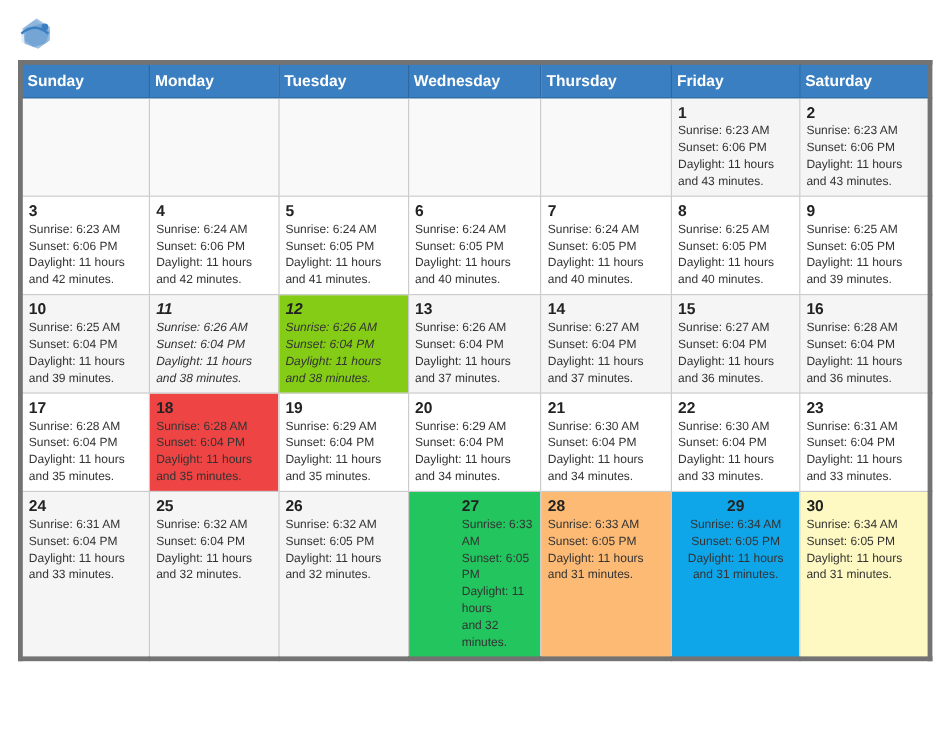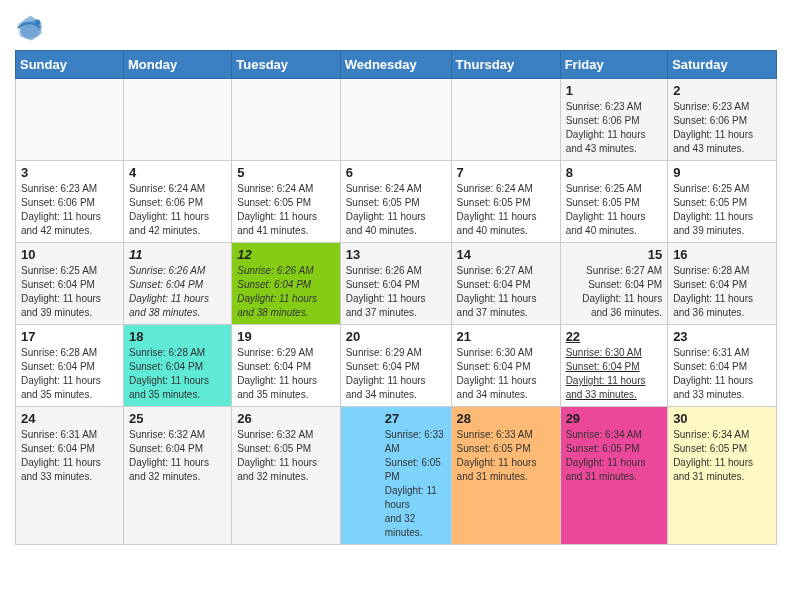--- a/index.html
+++ b/index.html
@@ -56,21 +56,21 @@
       line-height: 1.1;
     }
     .location {
       font-size: 15px;
       color: #444;
       margin-top: 2px;
     }
     .calendar {
       width: 100%;
       border-collapse: collapse;
-      border: 1px solid #737373;
+      border: 4px solid #737373;
     }
     .calendar th {
       background: #3a7fc1;
       color: #fff;
       font-size: 13px;
       font-weight: bold;
       padding: 6px 4px;
       text-align: left;
       border: 1px solid #2e6aa0;
     }
@@ -245,21 +245,21 @@
 Daylight: 11 hours
 and 37 minutes.</div>
           </td>
           <td style="background: rgb(245, 245, 245);">
             <span class="day-num">14</span>
             <div class="day-info" style="white-space: pre-line;">Sunrise: 6:27 AM
 Sunset: 6:04 PM
 Daylight: 11 hours
 and 37 minutes.</div>
           </td>
-          <td style="background: rgb(245, 245, 245); text-align: right;">
+          <td style="background: rgb(245, 245, 245);">
             <span class="day-num">15</span>
             <div class="day-info" style="white-space: pre-line;">Sunrise: 6:27 AM
 Sunset: 6:04 PM
 Daylight: 11 hours
 and 36 minutes.</div>
           </td>
           <td style="background: rgb(245, 245, 245);">
             <span class="day-num">16</span>
             <div class="day-info" style="white-space: pre-line;">Sunrise: 6:28 AM
 Sunset: 6:04 PM
@@ -268,21 +268,21 @@
           </td>
         </tr>
         <tr>
           <td style="background: rgb(255, 255, 255);">
             <span class="day-num">17</span>
             <div class="day-info" style="white-space: pre-line;">Sunrise: 6:28 AM
 Sunset: 6:04 PM
 Daylight: 11 hours
 and 35 minutes.</div>
           </td>
-          <td style="background: #5eead4;">
+          <td style="background: #ef4444;">
             <span class="day-num">18</span>
             <div class="day-info" style="white-space: pre-line;">Sunrise: 6:28 AM
 Sunset: 6:04 PM
 Daylight: 11 hours
 and 35 minutes.</div>
           </td>
           <td style="background: rgb(255, 255, 255);">
             <span class="day-num">19</span>
             <div class="day-info" style="white-space: pre-line;">Sunrise: 6:29 AM
 Sunset: 6:04 PM
@@ -296,21 +296,21 @@
 Daylight: 11 hours
 and 34 minutes.</div>
           </td>
           <td style="background: rgb(255, 255, 255);">
             <span class="day-num">21</span>
             <div class="day-info" style="white-space: pre-line;">Sunrise: 6:30 AM
 Sunset: 6:04 PM
 Daylight: 11 hours
 and 34 minutes.</div>
           </td>
-          <td style="background: rgb(255, 255, 255); text-decoration: underline;">
+          <td style="background: rgb(255, 255, 255);">
             <span class="day-num">22</span>
             <div class="day-info" style="white-space: pre-line;">Sunrise: 6:30 AM
 Sunset: 6:04 PM
 Daylight: 11 hours
 and 33 minutes.</div>
           </td>
           <td style="background: rgb(255, 255, 255);">
             <span class="day-num">23</span>
             <div class="day-info" style="white-space: pre-line;">Sunrise: 6:31 AM
 Sunset: 6:04 PM
@@ -333,35 +333,35 @@
 Daylight: 11 hours
 and 32 minutes.</div>
           </td>
           <td style="background: rgb(245, 245, 245);">
             <span class="day-num">26</span>
             <div class="day-info" style="white-space: pre-line;">Sunrise: 6:32 AM
 Sunset: 6:05 PM
 Daylight: 11 hours
 and 32 minutes.</div>
           </td>
-          <td style="background: #7dd3fc; padding-left: 44px;">
+          <td style="background: #22c55e; padding-left: 44px;">
             <span class="day-num">27</span>
             <div class="day-info" style="white-space: pre-line;">Sunrise: 6:33 AM
 Sunset: 6:05 PM
 Daylight: 11 hours
 and 32 minutes.</div>
           </td>
           <td style="background: #fdba74;">
             <span class="day-num">28</span>
             <div class="day-info" style="white-space: pre-line;">Sunrise: 6:33 AM
 Sunset: 6:05 PM
 Daylight: 11 hours
 and 31 minutes.</div>
           </td>
-          <td style="background: #ec4899;">
+          <td style="background: #0ea5e9; text-align: center;">
             <span class="day-num">29</span>
             <div class="day-info" style="white-space: pre-line;">Sunrise: 6:34 AM
 Sunset: 6:05 PM
 Daylight: 11 hours
 and 31 minutes.</div>
           </td>
           <td style="background: #fef9c3;">
             <span class="day-num">30</span>
             <div class="day-info" style="white-space: pre-line;">Sunrise: 6:34 AM
 Sunset: 6:05 PM

